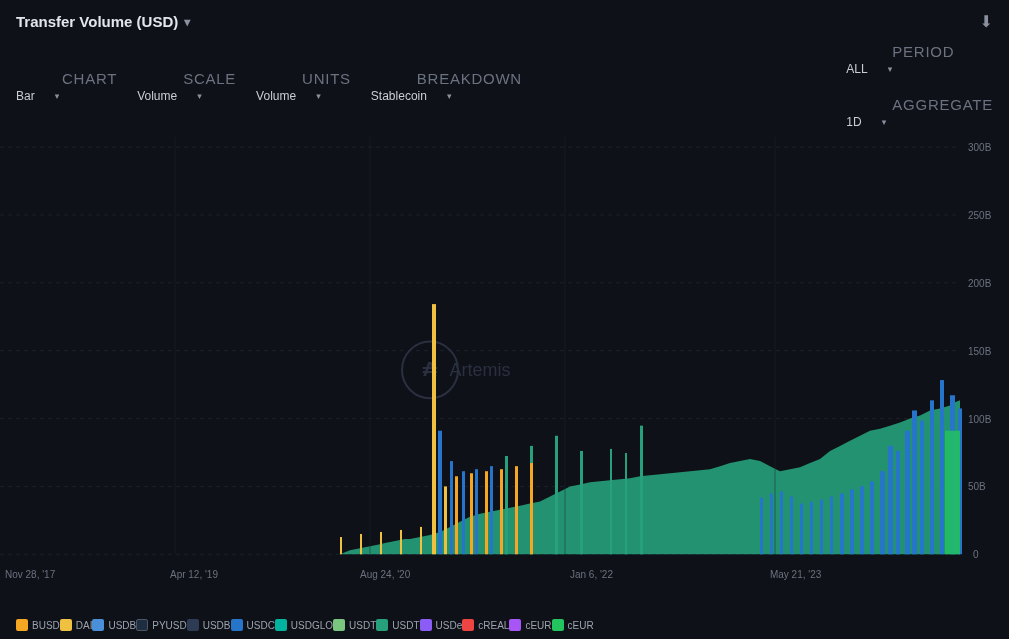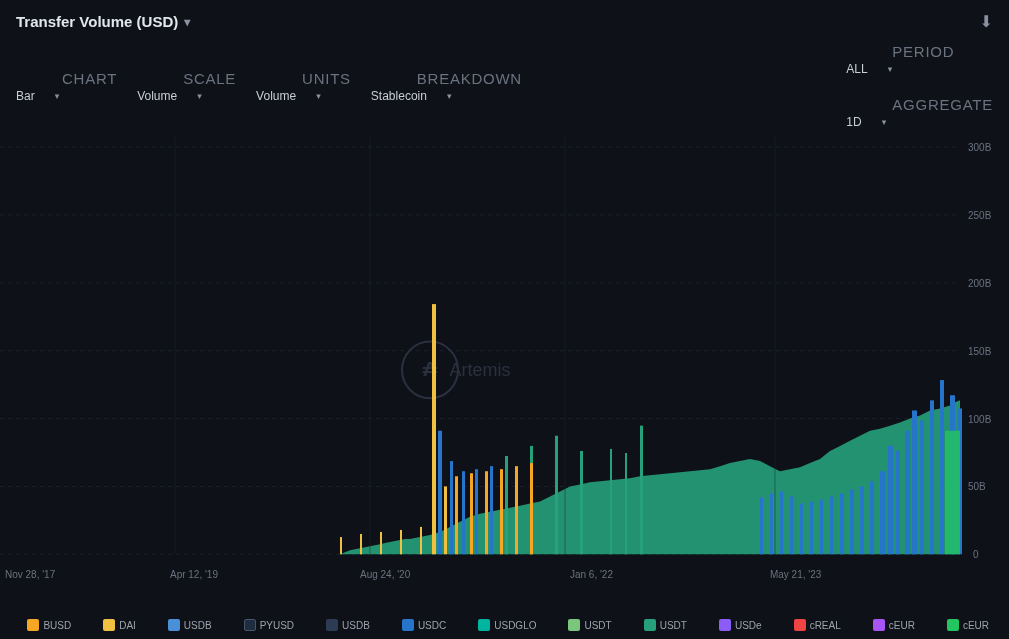--- a/index.html
+++ b/index.html
@@ -89,24 +89,23 @@
       padding: 0 0 0 0;
     }
     .chart-svg {
       width: 100%;
       height: 100%;
     }
     
     .legend {
       display: flex;
       align-items: center;
-      padding: 6px 20px 8px 16px;
-      gap: 32px;
+      padding: 6px 31px 8px 16px;
+      gap: 0;
       flex-wrap: wrap;
-      justify-content: flex-end;
     }
     .legend-item {
       display: flex;
       align-items: center;
       gap: 4px;
       font-size: 10px;
       color: #9ca3af;
     }
     .legend-color {
       width: 12px;

